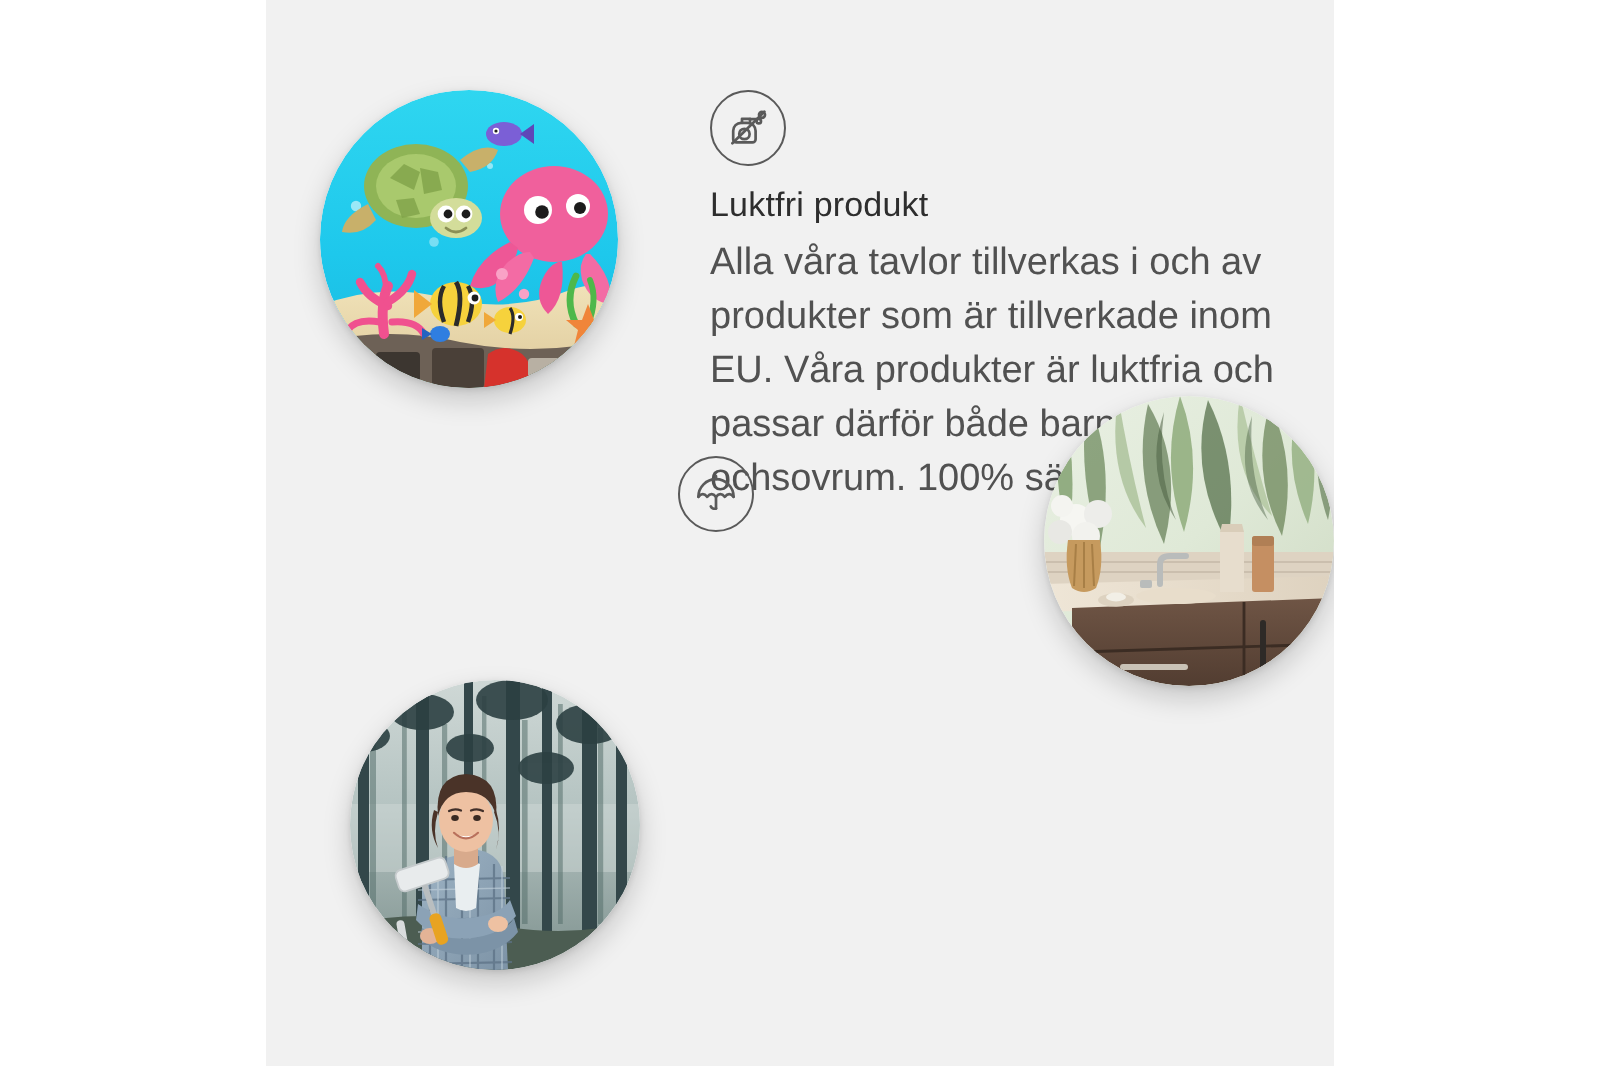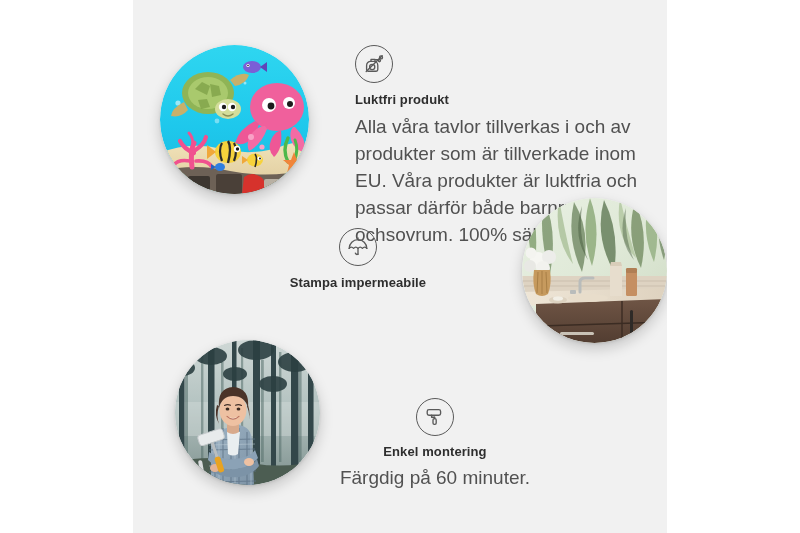--- a/index.html
+++ b/index.html
@@ -61,22 +61,22 @@
     border-radius: 50%;
     box-sizing: border-box;
     display: flex;
     align-items: center;
     justify-content: center;
   }
   .icon-badge svg { display: block; }
 
   
   .feat-title {
-    font-size: 13px;
-    font-weight: 700;
+    font-size: 17px;
+    font-weight: 400;
     color: #2e2e2e;
     letter-spacing: 0.1px;
     line-height: 1.25;
     margin: 0;
   }
   .feat-body {
     font-size: 19px;
     color: #515151;
     line-height: 1.42;
     margin: 0;
@@ -309,21 +309,20 @@
       <div class="f2-text">
         <div class="icon-badge">
           <svg width="24" height="24" viewBox="0 0 24 24" fill="none" stroke="#5a5a5a" stroke-width="1.35" stroke-linecap="round" stroke-linejoin="round">
             <path d="M3.2 13.4 a8.8 8.8 0 0 1 17.6 0"></path>
             <path d="M3.2 13.4 q2.2 -2.6 4.4 0 q2.2 -2.6 4.4 0 q2.2 -2.6 4.4 0 q2.2 -2.6 4.4 0"></path>
             <line x1="12" y1="13.4" x2="12" y2="19.2"></line>
             <path d="M12 19.2 a2.0 2.0 0 0 1 -2.6 -1.0"></path>
             <line x1="12" y1="4.6" x2="12" y2="3.0"></line>
           </svg>
         </div>
-        <p class="feat-title">Stampa impermeabile</p>
       </div>
 
       <div class="disc">
         <div class="disc-inner">
           <svg class="art" viewBox="0 0 145 145" preserveAspectRatio="xMidYMid slice" aria-hidden="true">
             <defs>
               <linearGradient id="wallGrad" x1="0" y1="0" x2="1" y2="1">
                 <stop offset="0%" stop-color="#e9f0e3"></stop>
                 <stop offset="50%" stop-color="#dfe9d7"></stop>
                 <stop offset="100%" stop-color="#cdd9c2"></stop>
@@ -511,31 +510,16 @@
               <rect x="0" y="0" width="26" height="11" rx="3" fill="none" stroke="#c6cbcd" stroke-width="0.9"></rect>
               <rect x="11" y="11" width="3" height="16" fill="#b9bec0"></rect>
               <rect x="9.5" y="26" width="6" height="16" rx="2.5" fill="#e8a321"></rect>
             </g>
 
             <rect x="25" y="120" width="4" height="25" rx="2" fill="#d9dcdd" transform="rotate(-10 27 132)"></rect>
           </svg>
         </div>
       </div>
 
-      <div class="f3-text">
-        <div class="icon-badge">
-          <svg width="24" height="24" viewBox="0 0 24 24" fill="none" stroke="#5a5a5a" stroke-width="1.35" stroke-linecap="round" stroke-linejoin="round">
-
-            <rect x="4.2" y="4.6" width="13.4" height="5.6" rx="1.8"></rect>
-
-            <path d="M8.6 10.2 v2.0 h3.0"></path>
-            <path d="M11.6 12.2 v1.4"></path>
-
-            <rect x="10.0" y="13.6" width="3.2" height="5.8" rx="1.3"></rect>
-          </svg>
-        </div>
-        <p class="feat-title">Enkel montering</p>
-        <p class="feat-body">Färgdig på 60 minuter.</p>
-      </div>
     </div>
 
   </div>
 </div>
 
 </body></html>

